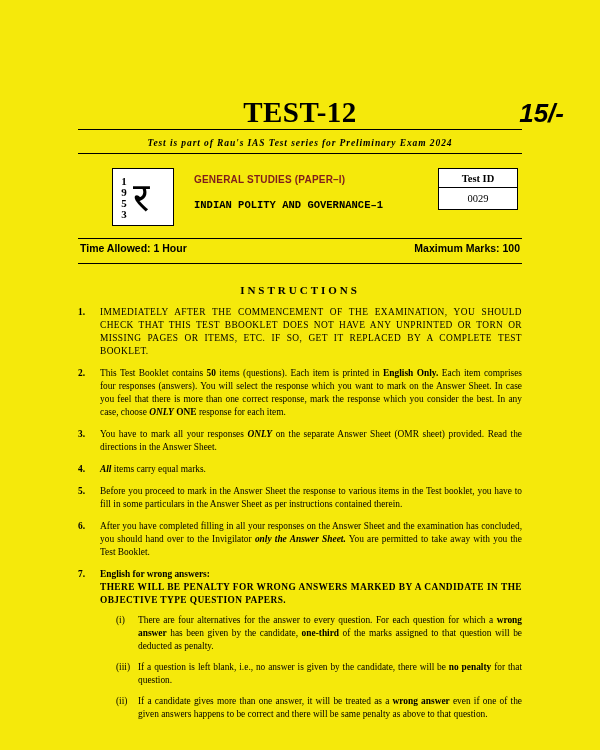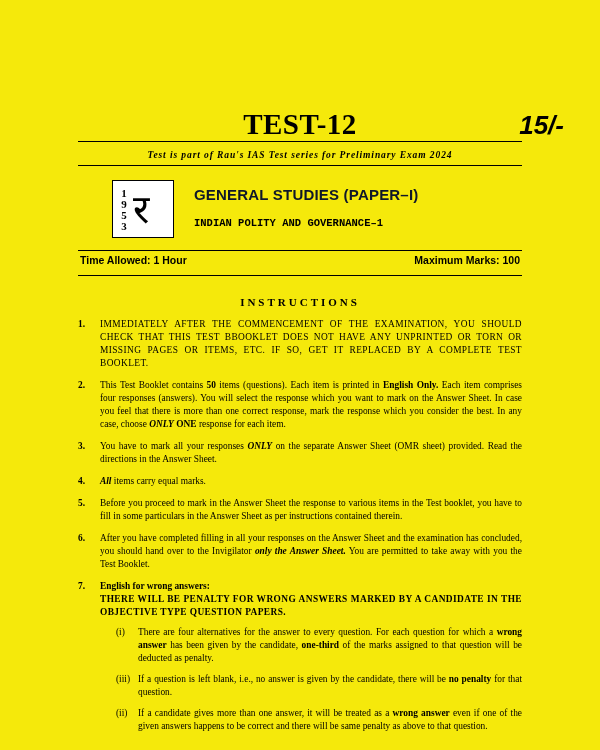--- a/index.html
+++ b/index.html
@@ -15,21 +15,21 @@
   }
   .page {
     position: relative;
     width: 600px;
     height: 750px;
     box-sizing: border-box;
   }
   .sheet {
     position: absolute;
     left: 78px;
-    top: 100px;
+    top: 88px;
     width: 444px;
     background: #f5e90b;
     padding: 0;
   }
   .title-row {
     position: relative;
     text-align: center;
     margin-top: 8px;
   }
   .main-title {
@@ -102,22 +102,22 @@
     color: #000;
   }
   .course-block {
     flex: 1 1 auto;
     padding-left: 20px;
     padding-top: 6px;
   }
   .course-title {
     font-family: "Liberation Sans", sans-serif;
     font-weight: bold;
-    font-size: 15px;
-    color: #0f172a;
+    font-size: 10px;
+    color: #7f1d1d;
     letter-spacing: 0.2px;
   }
   .course-sub {
     margin-top: 14px;
     font-family: Liberation Mono, monospace;
     font-weight: bold;
     font-size: 10.5px;
     color: #000;
   }
   .testid-box {
@@ -226,20 +226,24 @@
     </div>
 
     <div class="header-block">
       <div class="logo-box">
         <span class="logo-year">1953</span>
         <span class="logo-glyph">र</span>
       </div>
       <div class="course-block">
         <div class="course-title">GENERAL STUDIES (PAPER–I)</div>
         <div class="course-sub">INDIAN POLITY AND GOVERNANCE–1</div>
+      </div>
+      <div class="testid-box">
+        <div class="testid-label">Test ID</div>
+        <div class="testid-value">0029</div>
       </div>
     </div>
 
     <div class="meta-row">
       <span>Time Allowed: 1 Hour</span>
       <span>Maximum Marks: 100</span>
     </div>
 
     <div class="instructions-head">INSTRUCTIONS</div>
 

